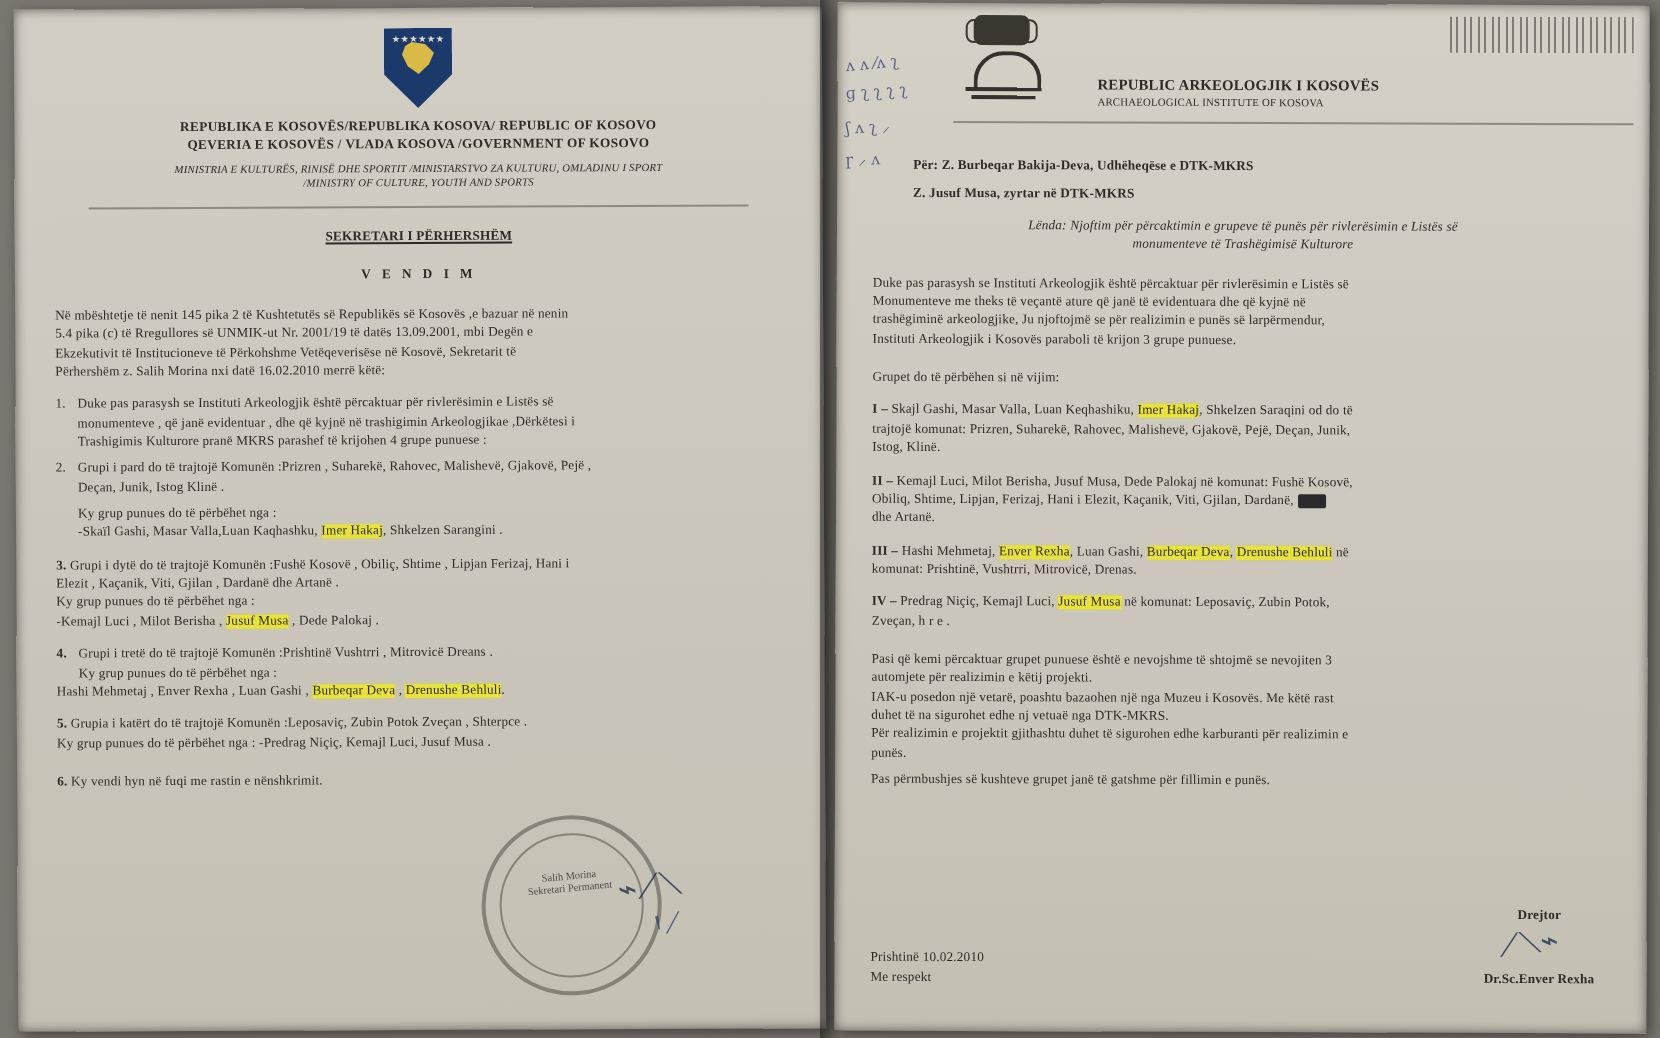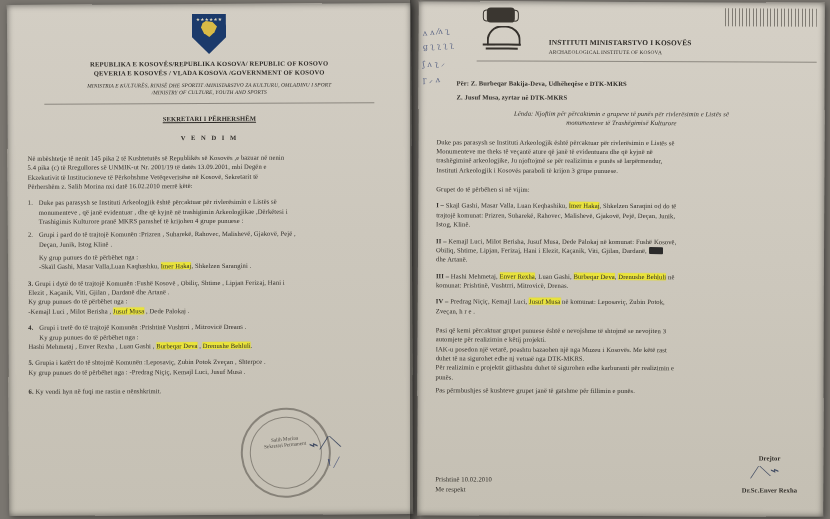--- a/index.html
+++ b/index.html
@@ -211,21 +211,21 @@
         </div>
       </div>
       <div class="t">
         <span>Hashi Mehmetaj , Enver Rexha , Luan Gashi , </span><span class="hl">Burbeqar Deva</span><span> , </span><span class="hl">Drenushe Behluli</span><span>.</span>
       </div>
 
       <div class="spacer7"></div>
 
       <div class="t tj">
         <span class="b">5.</span>
-        <span>Grupia i katërt do të shtojmë Komunën :Leposaviç, Zubin Potok Zveçan , Shterpce .</span>
+        <span>Grupia i katërt do të trajtojë Komunën :Leposaviç, Zubin Potok Zveçan , Shterpce .</span>
       </div>
       <div class="t">
         <span>Ky grup punues do të përbëhet nga :</span>
         <span>-Predrag Niçiç, Kemajl Luci, Jusuf Musa .</span>
       </div>
 
       <div class="spacer10"></div>
 
       <div class="t">
         <span class="b">6.</span>
@@ -260,21 +260,21 @@
       <div class="scrawl" style="left:4px;top:56px;font-size:8px;transform:rotate(-3deg);">ʃ ᴧ ʅ ⸝</div>
       <div class="scrawl" style="left:4px;top:72px;font-size:8px;transform:rotate(-2deg);">ɼ ⸝ ᴧ</div>
 
       <div class="iak">
         <div class="arch"></div>
           <div class="base"></div>
           <div class="base2"></div>
       </div>
 
       <div style="margin-left:112px;padding-top:30px;">
-        <div class="t b" style="font-size:7.4px;">INSTITUTI MINISTARSTVO I KOSOVËS</div>
+        <div class="t b" style="font-size:7.4px;">REPUBLIC ARKEOLOGJIK I KOSOVËS</div>
         <div class="t xs">ARCHAEOLOGICAL INSTITUTE OF KOSOVA</div>
       </div>
       <div class="ruler" style="width:340px;margin:5px 0 0 40px;"></div>
 
       <div class="spacer10"></div>
       <div class="spacer7"></div>
 
       <div class="t b" style="padding-left:20px;">Për: Z. Burbeqar Bakija-Deva, Udhëheqëse e DTK-MKRS</div>
       <div class="spacer4"></div>
       <div class="t b" style="padding-left:20px;">Z. Jusuf Musa, zyrtar në DTK-MKRS</div>

